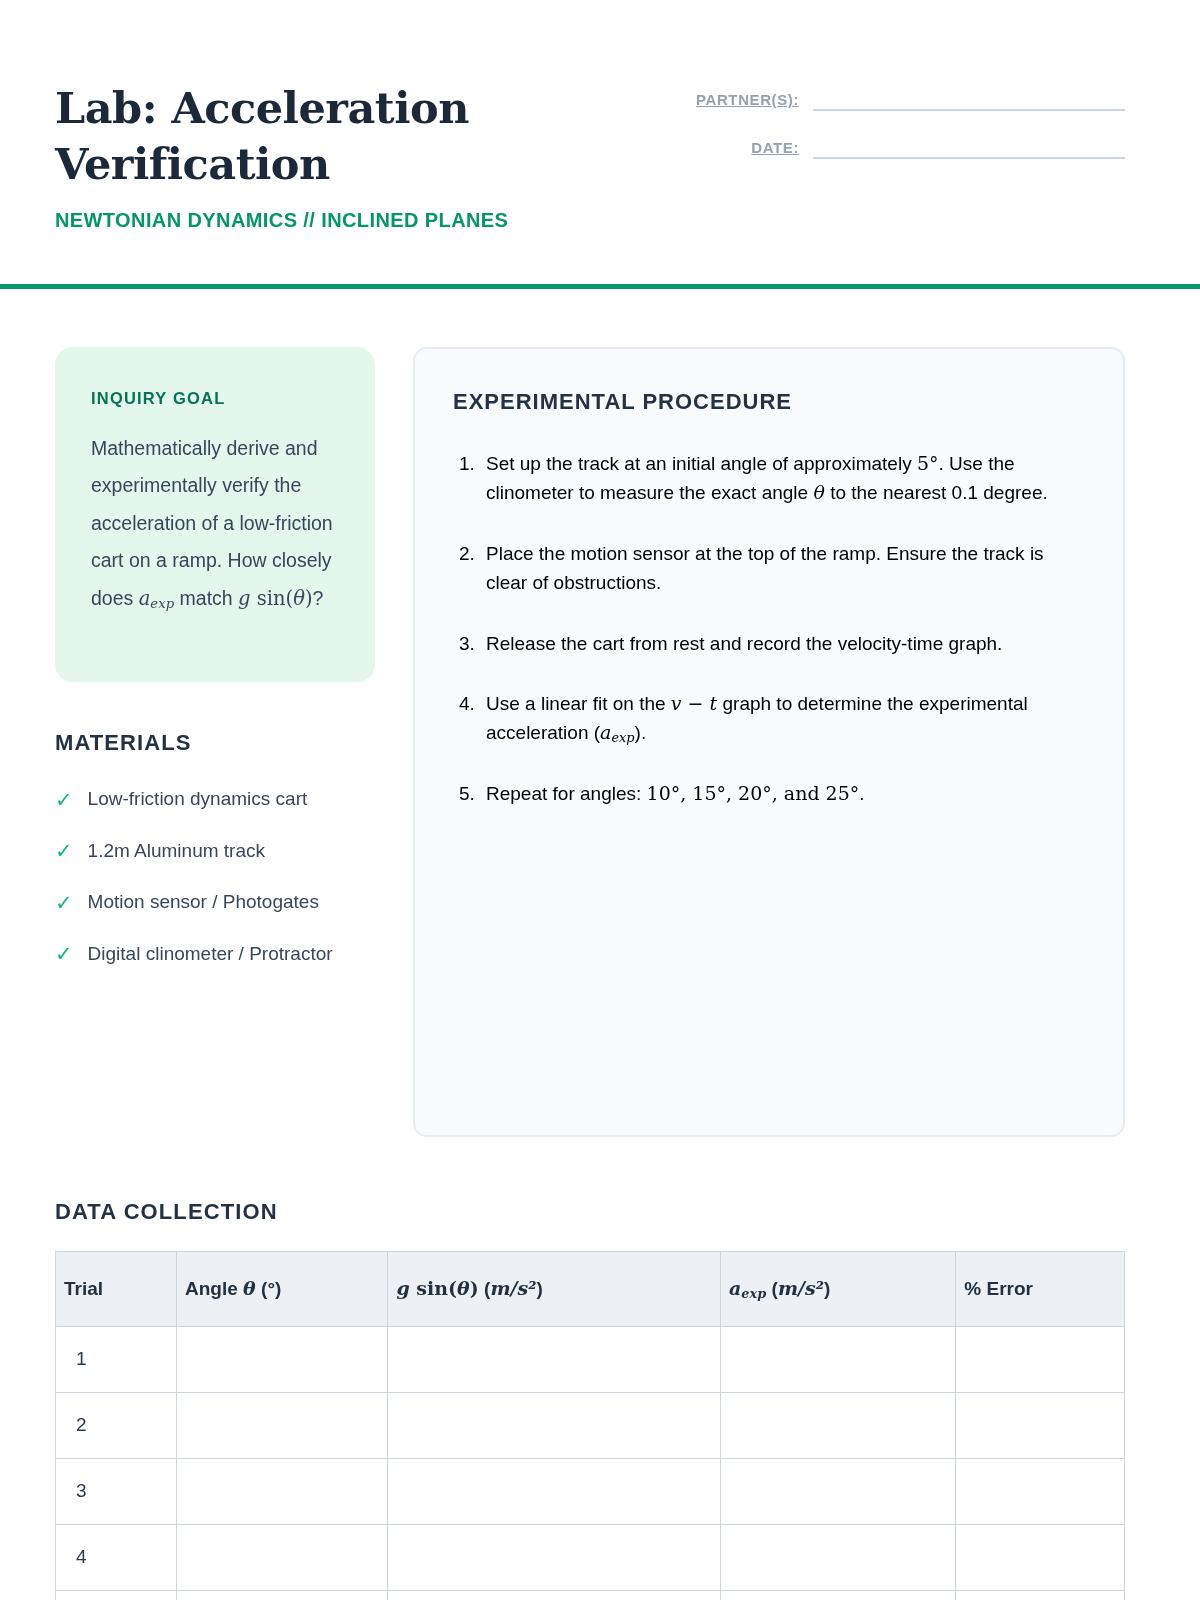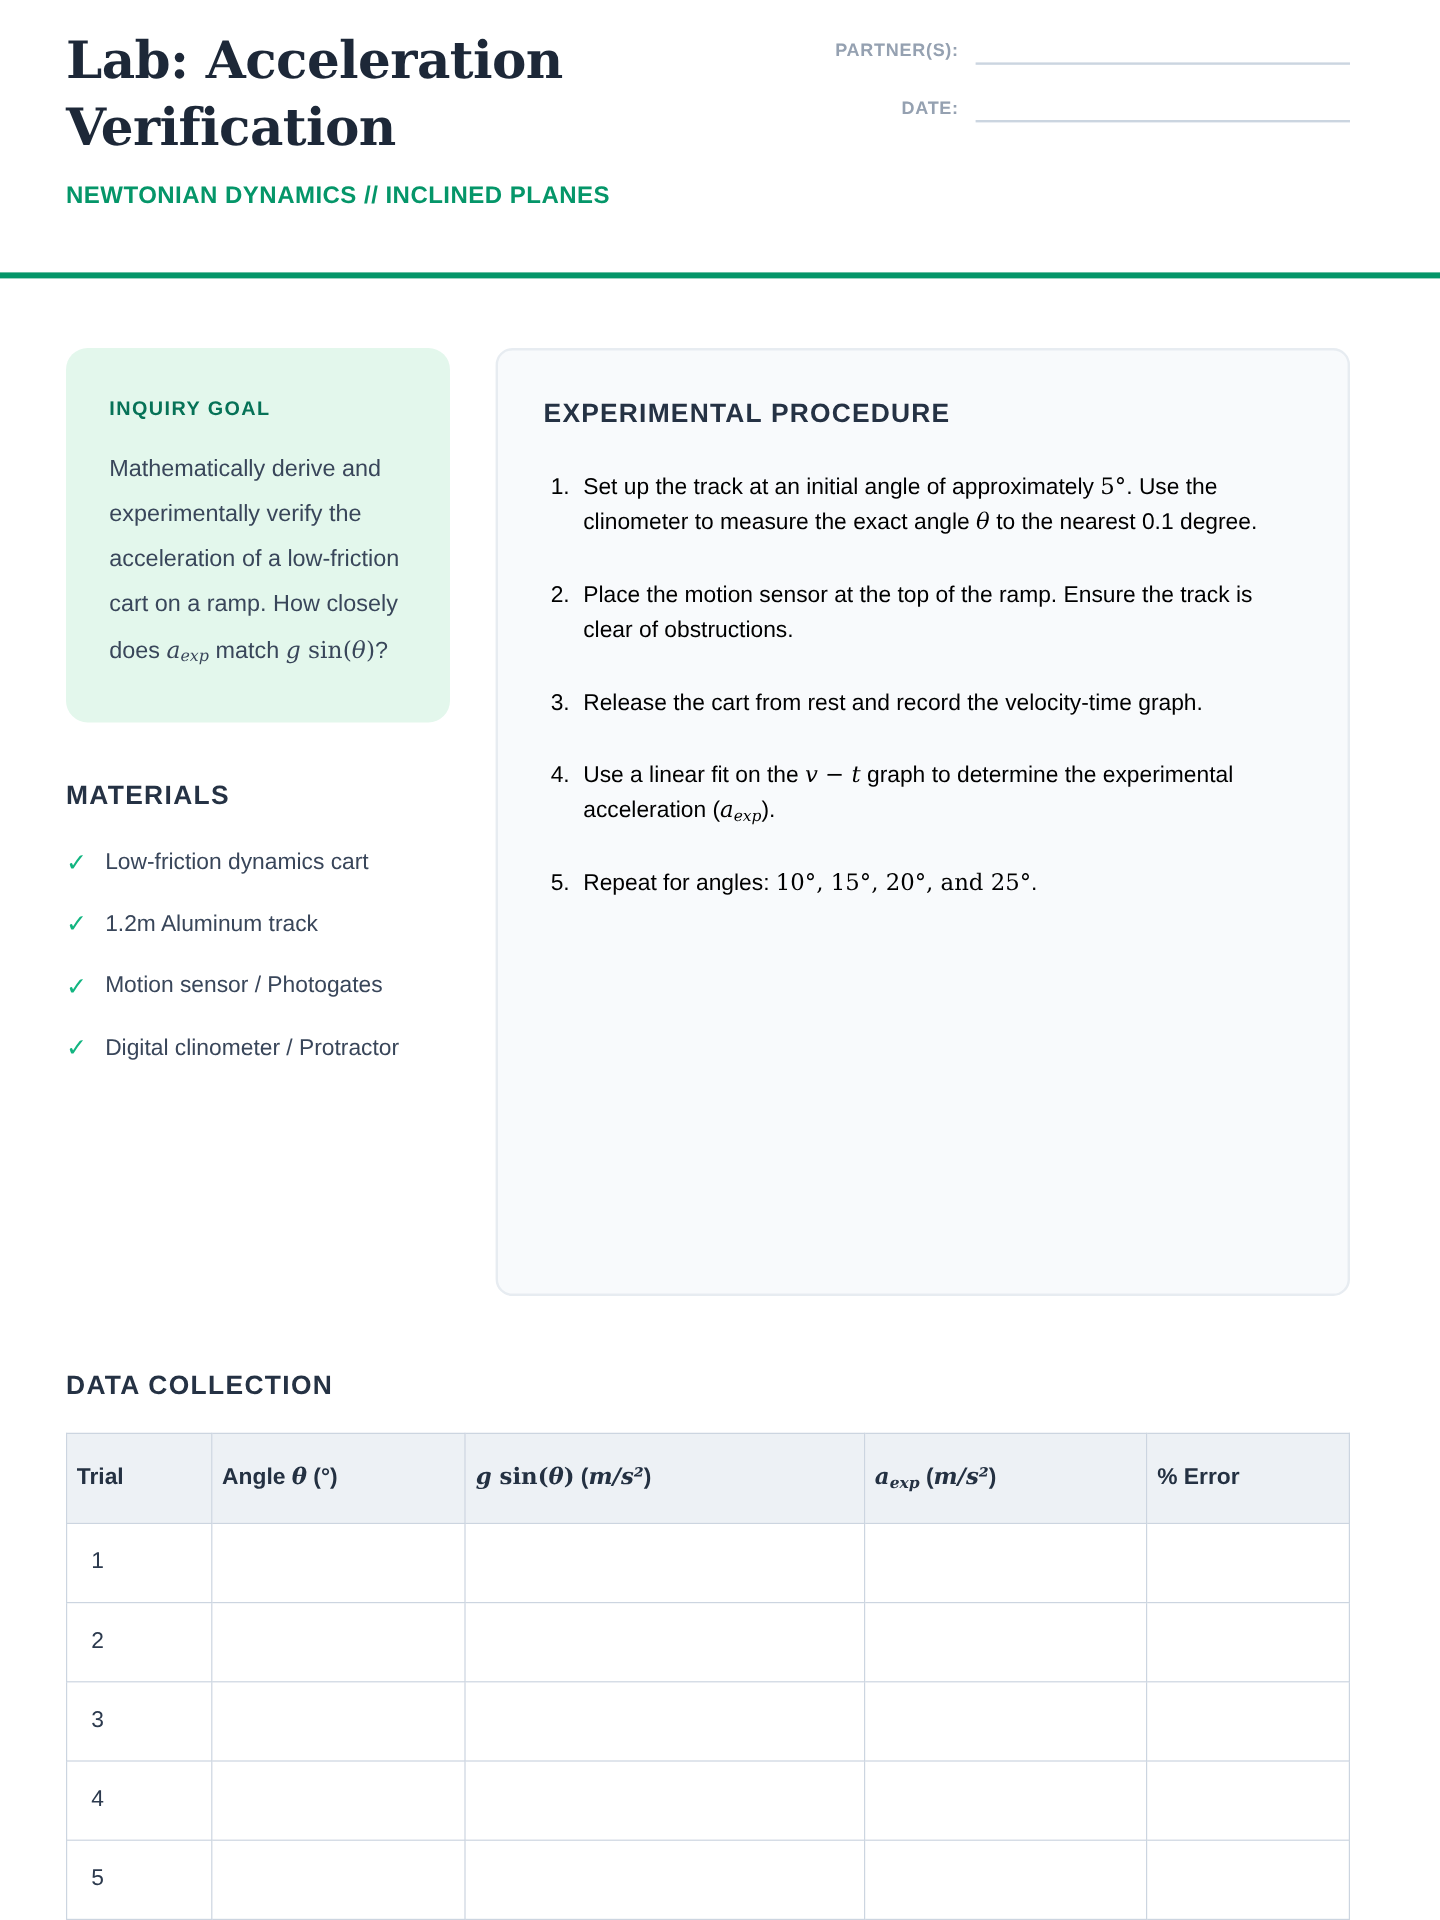--- a/index.html
+++ b/index.html
@@ -9,43 +9,43 @@
     overflow: hidden;
     background: #ffffff;
     font-family: "Liberation Sans", sans-serif;
     color: #39465a;
     --accent: #059669;
     --mint: #e3f7ec;
   }
   .content { padding: 0 75px 0 55px; }
 
   
-  .header { display: flex; justify-content: space-between; padding-top: 24px; }
+  .header { display: flex; justify-content: space-between; padding-top: 81px; }
   .title {
     font-family: "DejaVu Serif", serif;
     font-weight: 700;
     font-size: 43px;
     line-height: 1.3;
     color: #1d2838;
     letter-spacing: -0.5px;
     max-width: 500px;
   }
   .subtitle { margin-top: 16px; font-size: 20px; font-weight: 700; color: var(--accent); letter-spacing: 0.4px; }
   .header-right { padding-top: 8px; }
   .field-row { display: flex; align-items: flex-end; justify-content: flex-end; margin-bottom: 26px; }
-  .field-label { font-size: 15px; font-weight: 700; color: #95a1b1; letter-spacing: 0.6px; margin-right: 14px; padding-bottom: 3px; }
+  .field-label { font-size: 15px; font-weight: 700; color: #95a1b1; letter-spacing: 0.6px; margin-right: 14px; padding-bottom: 3px; text-decoration: underline; }
   .field-line { width: 312px; border-bottom: 2px solid #cbd5e0; height: 22px; display: inline-block; }
 
   .divider { margin-top: 52px; height: 5px; background: var(--accent); width: 1200px; }
 
   
   .columns { display: flex; gap: 38px; margin-top: 58px; }
   .left-col { flex: 0 0 320px; width: 320px; }
 
-  .inquiry-card { background: var(--mint); border-radius: 18px; padding: 42px 36px 41px; }
+  .inquiry-card { background: var(--mint); border-radius: 18px; padding: 42px 36px 65px; }
   .inquiry-heading { font-size: 16.5px; font-weight: 700; letter-spacing: 1.2px; color: #067257; margin-bottom: 22px; }
   .inquiry-body { font-size: 19.5px; line-height: 1.92; color: #39465a; }
 
   .section-heading { font-size: 22px; font-weight: 700; letter-spacing: 1.1px; color: #253244; }
 
   .materials { margin-top: 48px; }
   .materials-list { list-style: none; margin-top: 28px; }
   .material-item { display: flex; align-items: center; gap: 15px; margin-bottom: 20px; font-size: 19px; line-height: 1.5; }
   .check { color: #12b581; font-size: 21px; flex: 0 0 auto; }
 

